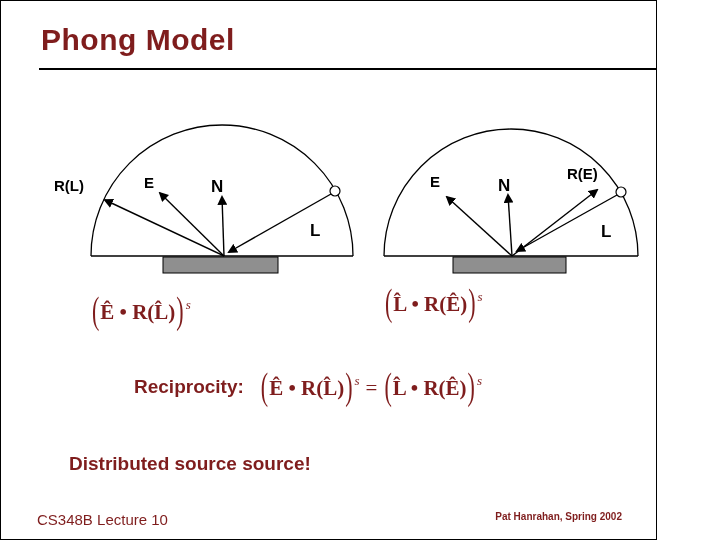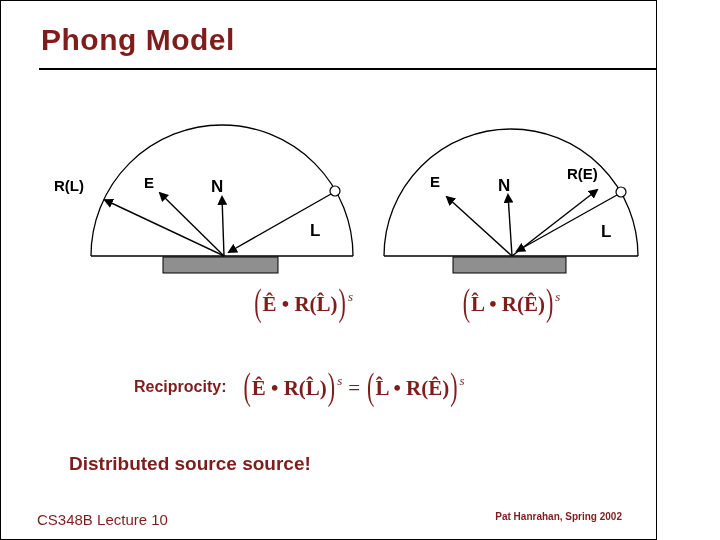--- a/index.html
+++ b/index.html
@@ -25,27 +25,27 @@
     font-weight:bold; font-size:21px; white-space:nowrap;text-align:right;
   }
   .formula .paren {
     display:inline-block; transform:scaleY(1.75); transform-origin:center 55%;
     font-weight:normal; font-size:22px; padding:0 1px;
   }
   .formula .exp {
     font-style:italic; font-weight:normal; font-size:13px;
     vertical-align:10px; margin-left:1px;
   }
-  .formula-left  { left:90px;  top:288px; width:262px; text-align:right; }
-  .formula-right { left:383px; top:288px; width:254px; text-align:center; }
+  .formula-left  { left:90px;  top:296px; width:262px; text-align:left; }
+  .formula-right { left:383px; top:288px; width:254px; text-align:left; }
   .recip-row {
     position:absolute; left:133px; top:372px;
     display:flex; align-items:center; gap:16px;
   }
-  .recip-label { font-size:16px; font-weight:bold; font-family:"Liberation Sans", sans-serif; }
+  .recip-label { font-size:19px; font-weight:bold; font-family:"Liberation Sans", sans-serif; }
   .recip-formula { position:static; }
   .recip-eq { font-family:"Liberation Serif", serif; font-weight:normal; font-size:21px; margin:0 6px; }
   .distributed { position:absolute; left:68px; top:452px; font-size:19px; font-weight:bold; }
   .footer-left  { position:absolute; left:36px;  top:510px; font-size:15px; font-weight:normal; }
   .footer-right { position:absolute; right:34px; top:510px; font-size:10px; font-weight:bold; }
 </style>
 </head>
 <body>
 
 <div class="slide">

